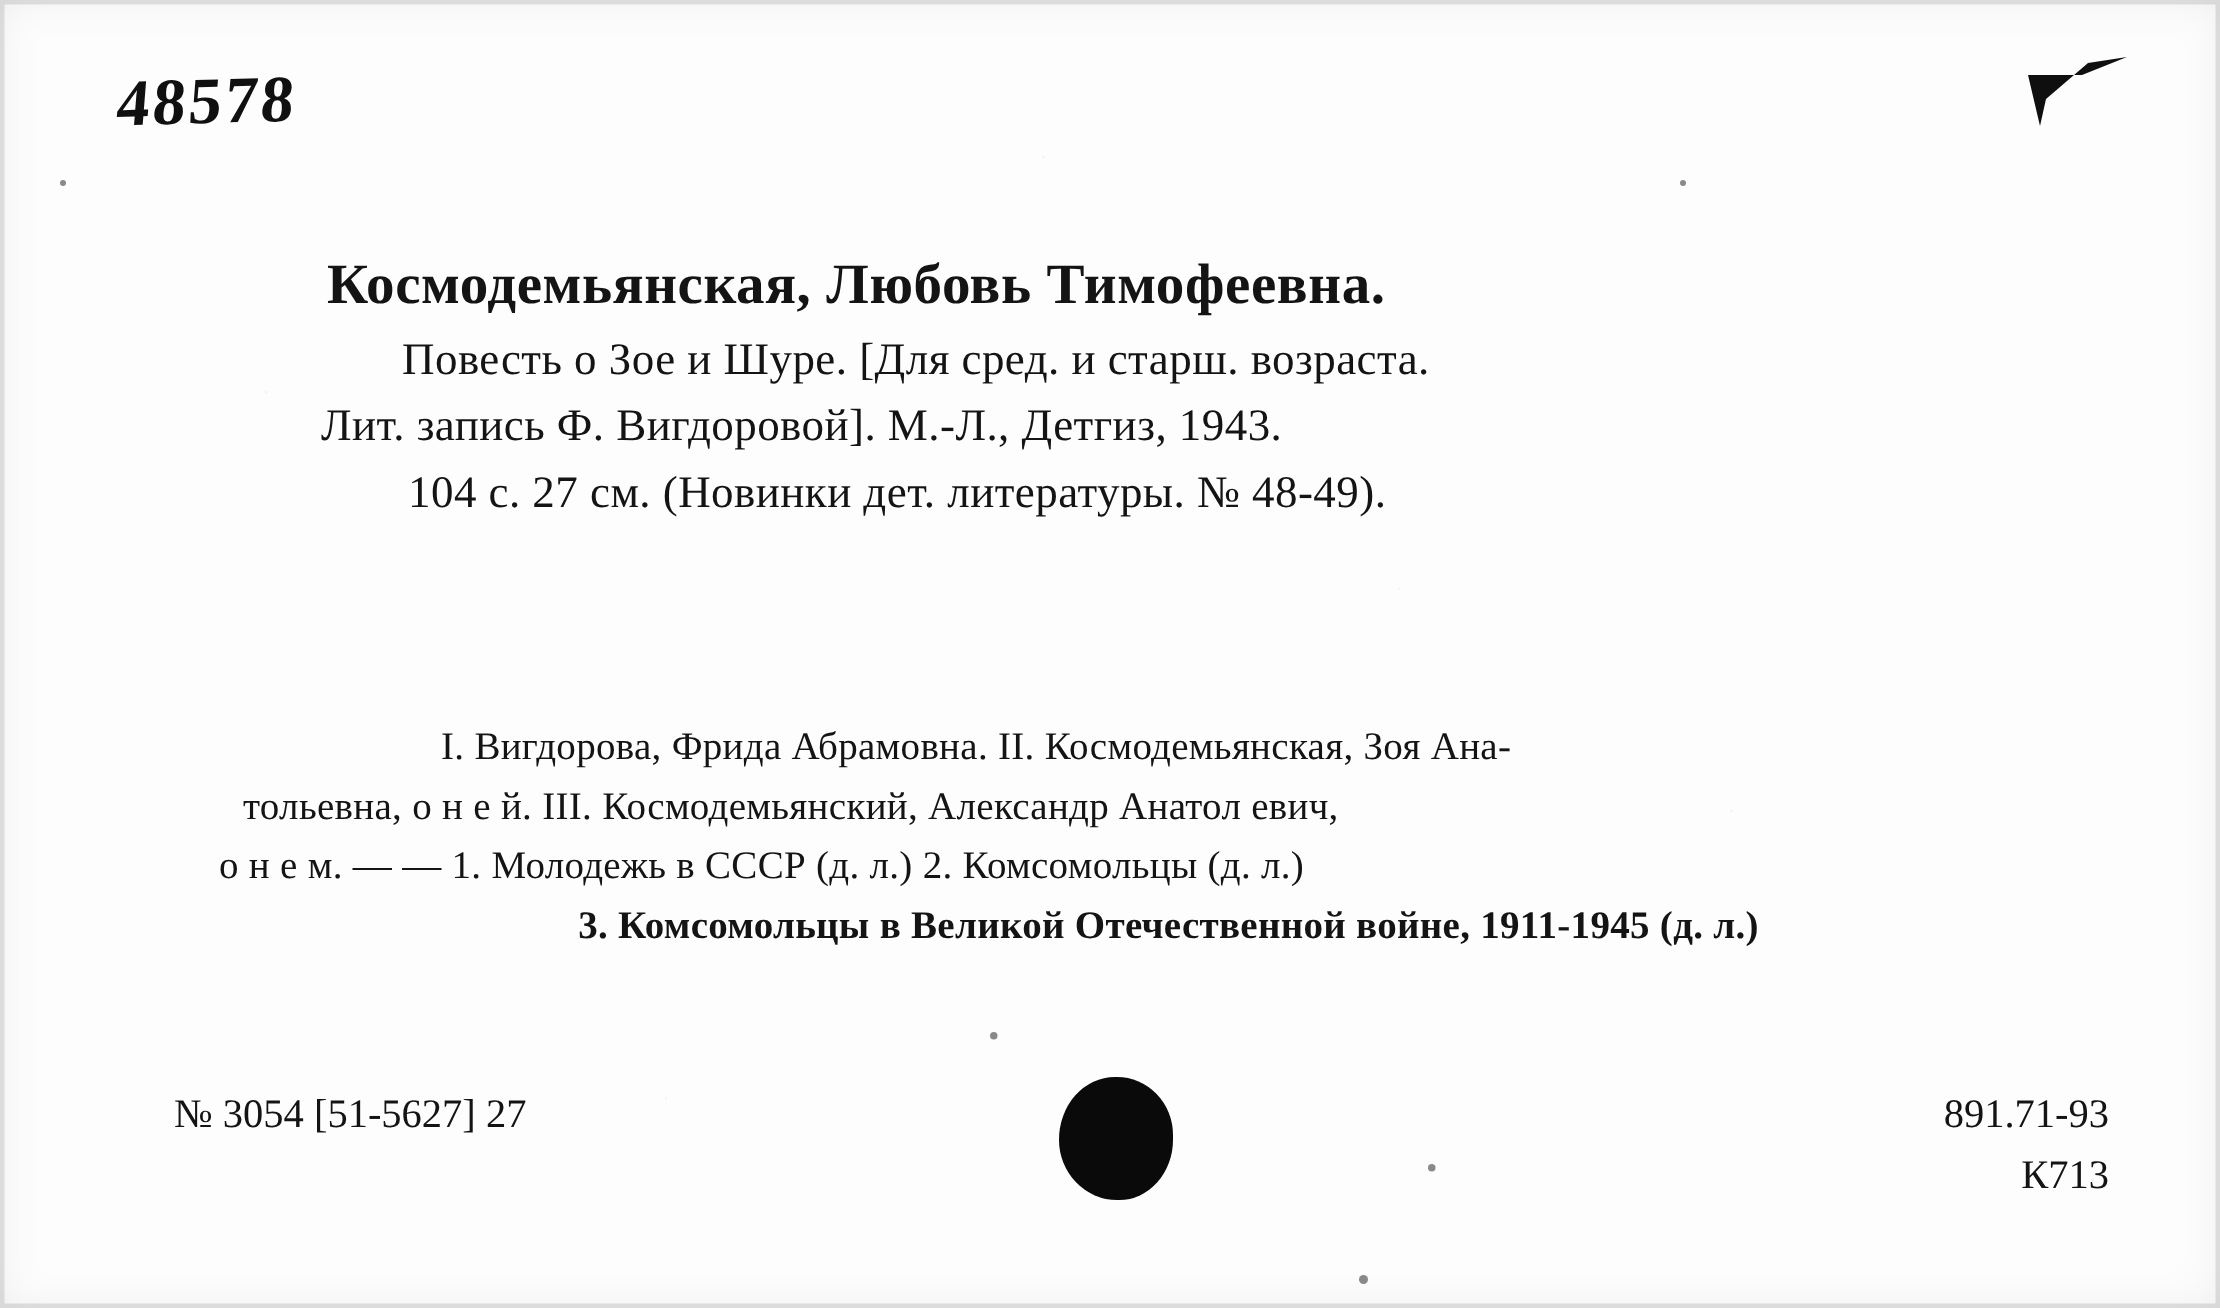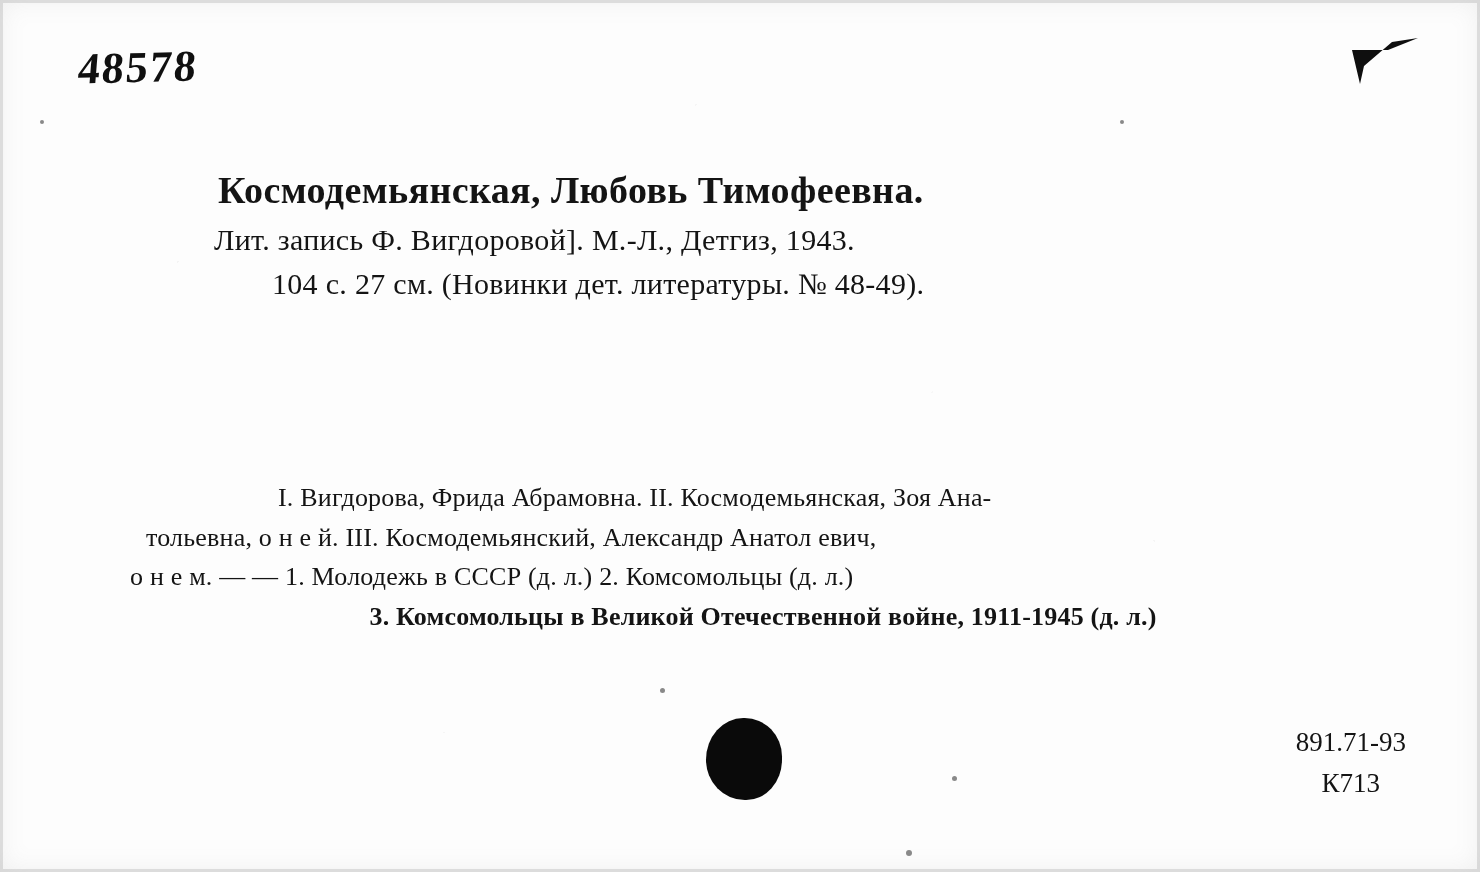--- a/index.html
+++ b/index.html
@@ -73,21 +73,21 @@
   }
   .title-area .ln {
     white-space: nowrap;
     letter-spacing: 0.3px;
   }
   .ind { padding-left: 54px; }
   .ind2 { padding-left: 58px; }
 
   .tracings {
     position: absolute;
-    left: 118px;
+    left: 134px;
     top: 478px;
     width: 1290px;
     font-size: 26px;
     line-height: 1.52;
   }
   .tracings .ln { white-space: nowrap; letter-spacing: 0.2px; }
   .tracings .ln.p1 { padding-left: 160px; }
   .tracings .ln.p2 { padding-left: 0px; margin-left: 28px; }
   .tracings .ln.p3 { padding-left: 12px; }
   .tracings .ln.p4 { padding-left: 0px; text-align: center; }
@@ -101,21 +101,21 @@
     line-height: 1.5;
   }
   .footer-left .ln { white-space: nowrap; }
 
   .footer-right {
     position: absolute;
     right: 74px;
     top: 722px;
     font-size: 27px;
     line-height: 1.5;
-    text-align: center;
+    text-align: right;
   }
   .footer-right .ln { white-space: nowrap; }
 
   .ink-blot {
     position: absolute;
     left: 706px;
     top: 718px;
     width: 76px;
     height: 82px;
     background: #0a0a0a;
@@ -136,32 +136,34 @@
 
   <div class="accession">48578</div>
 
   <svg class="checkmark" viewBox="0 0 74 56">
     <path d="M4 14 L12 48 L16 30 L44 6 L70 2 L40 14 Z" fill="#0f0f0f"></path>
   </svg>
 
   <div class="main-entry">Космодемьянская, Любовь Тимофеевна.</div>
 
   <div class="title-area">
+    <div class="ln ind">Повесть о Зое и Шуре. [Для сред. и старш. возраста.</div>
     <div class="ln">Лит. запись Ф. Вигдоровой].        М.-Л., Детгиз, 1943.</div>
     <div class="ln ind2">104 с.      27 см.          (Новинки дет.  литературы.  № 48-49).</div>
   </div>
 
   <div class="tracings">
     <div class="ln p1">I. Вигдорова, Фрида Абрамовна. II. Космодемьянская, Зоя Ана-</div>
     <div class="ln p2">тольевна, о н е й.  III.  Космодемьянский,  Александр  Анатол евич,</div>
     <div class="ln p3">о н е м. — — 1. Молодежь в СССР  (д. л.) 2. Комсомольцы  (д. л.)</div>
     <div class="ln p4 b">3. Комсомольцы в Великой Отечественной войне, 1911-1945  (д. л.)</div>
   </div>
 
   <div class="footer-left">
+    <div class="ln">№ 3054 [51-5627] 27</div>
   </div>
 
   <div class="ink-blot"></div>
 
   <div class="footer-right">
     <div class="ln">891.71-93</div>
     <div class="ln">К713</div>
   </div>
 
   <div class="speck" style="left:40px;top:120px;width:4px;height:4px;"></div>

